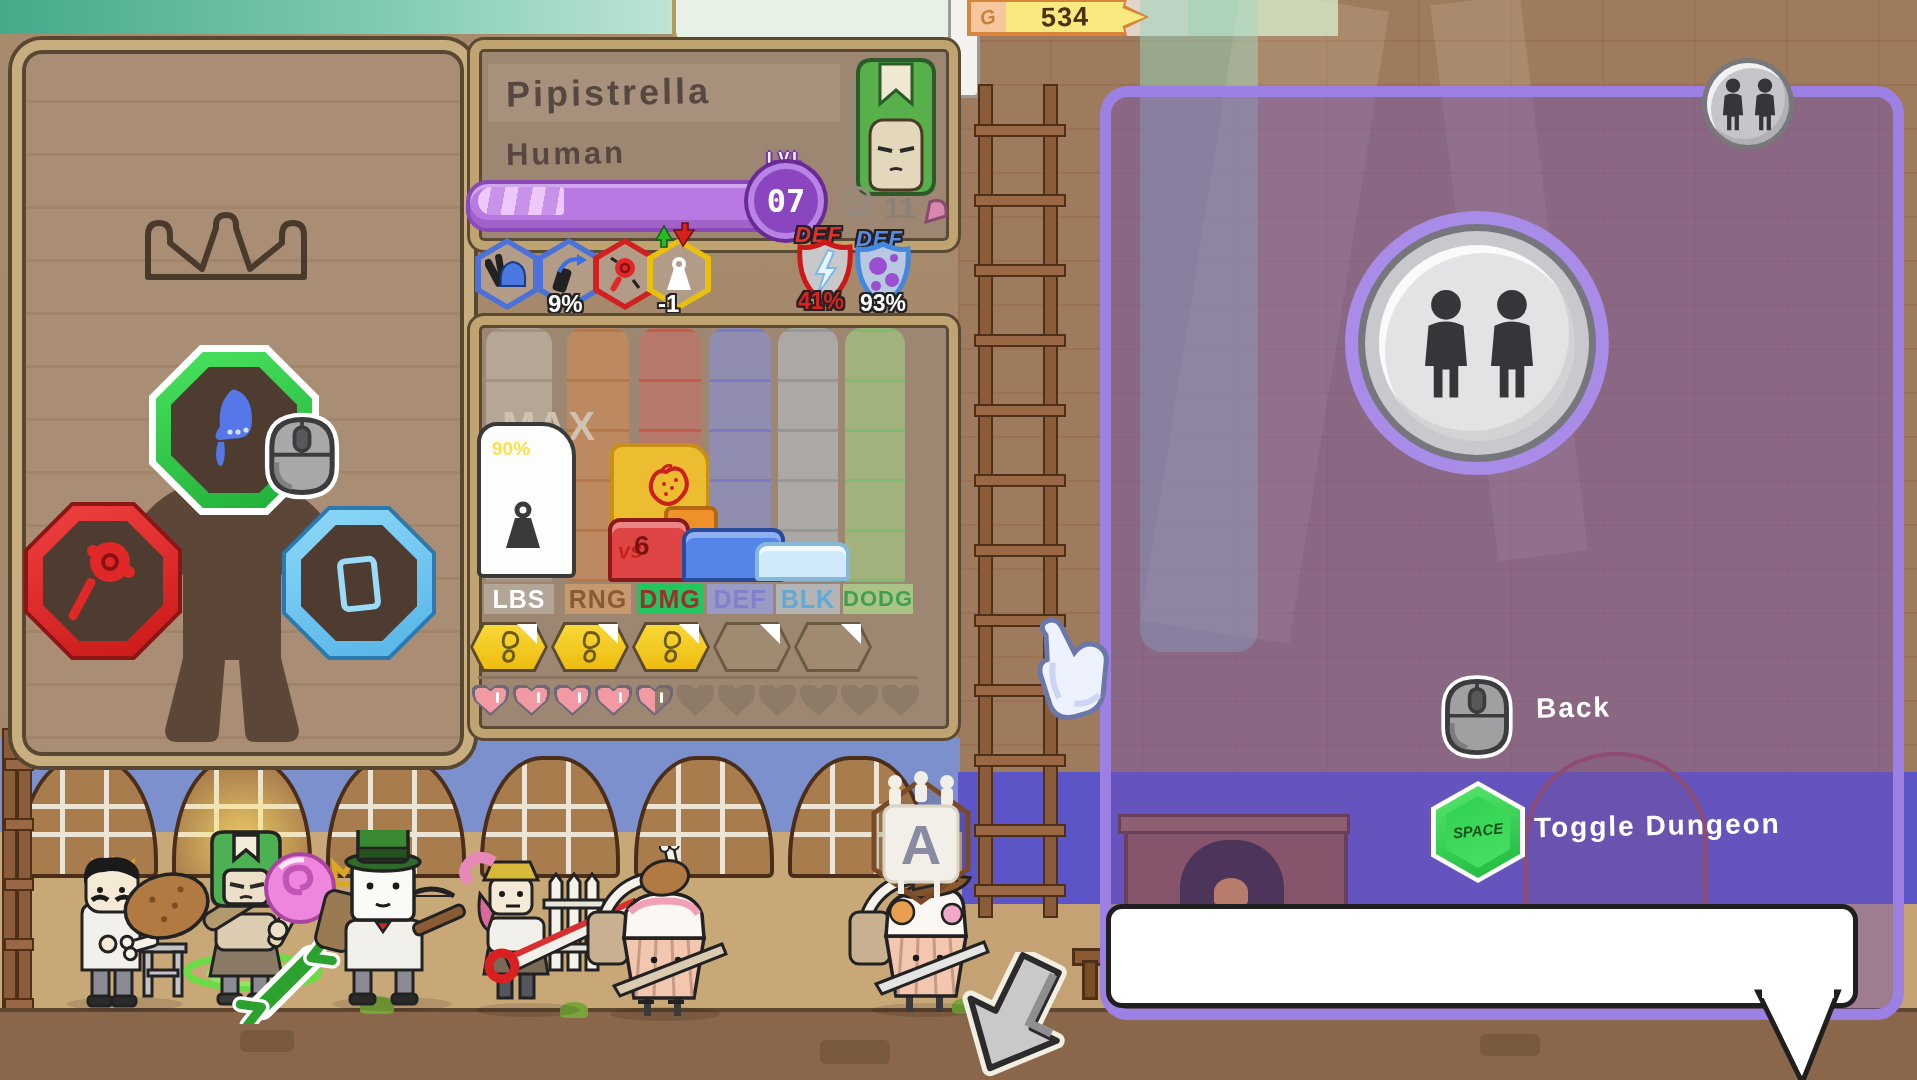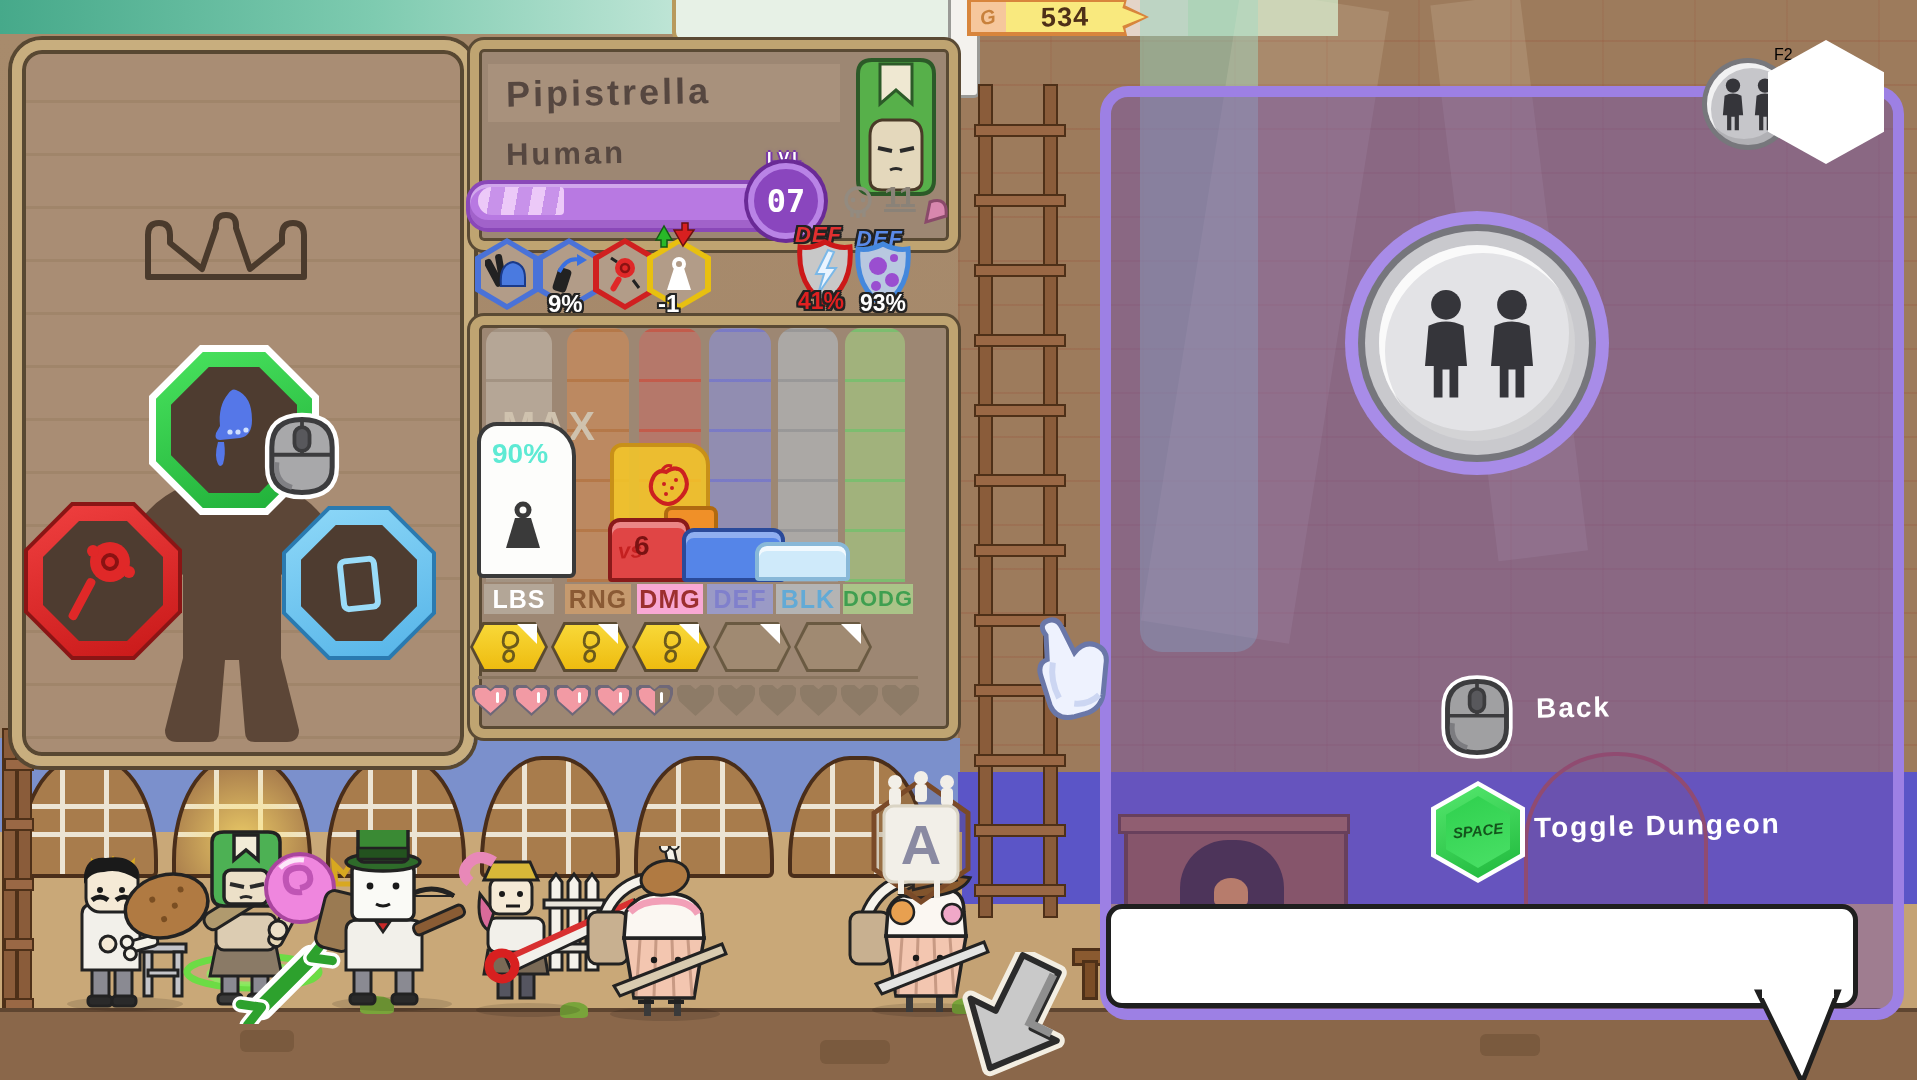--- a/index.html
+++ b/index.html
@@ -337,21 +337,21 @@
   <div class="abs lvl-bar"></div>
   <div class="abs lvl-fill"></div>
   <div class="abs lvl-tag">LVL</div>
   <div class="abs lvl-badge">07</div>
   <svg class="abs" style="left:838px;top:184px;" width="40" height="40" viewBox="0 0 40 40">
     <circle cx="20" cy="16" r="12" fill="none" stroke="#938b80" stroke-width="3.4"></circle>
     <path d="M14 25 L14 33 M20 26 L20 34 M26 25 L26 33" stroke="#938b80" stroke-width="3.4"></path>
     <circle cx="15" cy="16" r="2.4" fill="#938b80"></circle>
       <circle cx="25" cy="16" r="2.4" fill="#938b80"></circle>
   </svg>
-  <div class="abs skulls" style="left:884px;top:180px;text-decoration:underline;">11</div>
+  <div class="abs skulls" style="left:884px;top:191px;">11</div>
 
   <div class="abs phex" style="left:475px;top:238px;">
     <i class="b" style="background:#4a72d8;"></i>
       <i class="f"></i>
     <svg width="44" height="44" viewBox="0 0 44 44">
       <rect x="4" y="6" width="8" height="30" rx="3" transform="rotate(-28 8 20)" fill="#222"></rect>
       <rect x="12" y="2" width="7" height="30" rx="3" transform="rotate(-10 15 16)" fill="#222"></rect>
       <path d="M16 34 Q14 12 28 10 Q40 12 40 26 L40 34 Z" fill="#4a7ae0" stroke="#1a3a8a" stroke-width="2"></path>
     </svg>
   </div>
@@ -409,21 +409,21 @@
 
   <div class="abs col" style="left:486px;width:66px;background:rgba(186,172,156,.85);background-image:repeating-linear-gradient(0deg,rgba(160,145,128,.9) 0 3px,transparent 3px 50px);"></div>
   <div class="abs col" style="left:567px;width:62px;background:rgba(196,138,92,.8);background-image:repeating-linear-gradient(0deg,rgba(180,118,70,.9) 0 3px,transparent 3px 50px);"></div>
   <div class="abs col" style="left:639px;width:62px;background:rgba(188,116,104,.8);background-image:repeating-linear-gradient(0deg,rgba(196,88,72,.9) 0 3px,transparent 3px 50px);"></div>
   <div class="abs col" style="left:709px;width:62px;background:rgba(142,142,192,.8);background-image:repeating-linear-gradient(0deg,rgba(120,120,200,.9) 0 3px,transparent 3px 50px);"></div>
   <div class="abs col" style="left:778px;width:60px;background:rgba(174,174,174,.85);background-image:repeating-linear-gradient(0deg,rgba(150,150,150,.9) 0 3px,transparent 3px 50px);"></div>
   <div class="abs col" style="left:845px;width:60px;background:rgba(163,189,126,.8);background-image:repeating-linear-gradient(0deg,rgba(120,190,110,.9) 0 3px,transparent 3px 50px);"></div>
 
   <div class="abs" style="left:502px;top:404px;font-size:40px;font-weight:bold;color:#cfc2ae;letter-spacing:2px;">MAX</div>
   <div class="abs lbs-block"></div>
-  <div class="abs" style="left:492px;top:438px;font-size:28px;font-weight:bold;color:#5eead4;">90%</div>
+  <div class="abs" style="left:492px;top:438px;font-size:19px;font-weight:bold;color:#fde047;">90%</div>
   <svg class="abs" style="left:498px;top:498px;" width="50" height="56" viewBox="0 0 50 56">
     <circle cx="25" cy="12" r="6" fill="none" stroke="#3a3a3a" stroke-width="5"></circle>
     <path d="M8 50 L42 50 L33 20 L17 20 Z" fill="#3a3a3a"></path>
   </svg>
 
   <div class="abs gold-block"></div>
   <div class="abs" style="left:618px;top:538px;font-size:22px;font-weight:bold;font-style:italic;color:#c42020;transform:rotate(-4deg);z-index:3;">vs</div>
   <svg class="abs" style="left:638px;top:462px;" width="56" height="56" viewBox="0 0 56 56">
     <path d="M28 10 Q40 2 46 12 Q54 26 40 38 Q30 46 20 38 Q8 28 16 14 Q21 7 28 10 Z" fill="none" stroke="#cc2020" stroke-width="4"></path>
     <path d="M24 8 Q28 2 34 4 M30 8 Q36 4 40 8" fill="none" stroke="#cc2020" stroke-width="3"></path>
@@ -433,21 +433,21 @@
       <circle cx="38" cy="18" r="2" fill="#cc2020"></circle>
   </svg>
   <div class="abs orange-bit"></div>
   <div class="abs bar dmg-bar"></div>
   <div class="abs" style="left:634px;top:530px;font-size:28px;font-weight:bold;color:#7a1212;z-index:3;">6</div>
   <div class="abs bar def-bar"></div>
   <div class="abs bar blk-bar"></div>
 
   <div class="abs clabel" style="left:484px;width:70px;background:#b3a697;color:#fff;">LBS</div>
   <div class="abs clabel" style="left:565px;width:66px;background:#c69a6e;color:#8a5a34;">RNG</div>
-  <div class="abs clabel" style="left:637px;width:66px;background:#f9a8d4;color:#9c2f2f;">DMG</div>
+  <div class="abs clabel" style="left:637px;width:66px;background:#22c55e;color:#9c2f2f;">DMG</div>
   <div class="abs clabel" style="left:707px;width:66px;background:#9a9ac6;color:#8080cc;">DEF</div>
   <div class="abs clabel" style="left:776px;width:64px;background:#b4b4b4;color:#62aad6;">BLK</div>
   <div class="abs clabel" style="left:843px;width:70px;background:#aac488;color:#3f9f50;font-size:22px;">DODG</div>
 
   <div class="abs fp-row">
       <div class="fp on">
         <i class="hx"></i>
         <svg width="38" height="38" viewBox="0 0 40 40">
           <path d="M14 6 Q24 2 27 10 Q29 16 22 20 Q15 23 13 17 Q11 10 14 6 Z M20 24 Q26 22 27 28 Q28 34 22 35 Q17 35 17 30 Q17 26 20 24 Z" fill="none" stroke="#6b5a1c" stroke-width="3"></path>
         </svg>
@@ -770,26 +770,20 @@
     <span class="s"></span>
     <svg class="abs" style="left:16px;top:20px;" width="30" height="54" viewBox="0 0 34 64">
       <circle cx="17" cy="9" r="8.5" fill="#35353a"></circle>
       <path d="M7 21 Q17 16 27 21 L29 44 L24 44 L24 62 L19 62 L19 46 L15 46 L15 62 L10 62 L10 44 L5 44 Z" fill="#35353a"></path>
     </svg>
     <svg class="abs" style="left:48px;top:20px;" width="30" height="54" viewBox="0 0 34 64">
       <circle cx="17" cy="9" r="8.5" fill="#35353a"></circle>
       <path d="M7 21 Q17 16 27 21 L29 44 L24 44 L24 62 L19 62 L19 46 L15 46 L15 62 L10 62 L10 44 L5 44 Z" fill="#35353a"></path>
     </svg>
   </div>
-  <div class="abs f2-hex">
-    <i class="w"></i>
-      <i class="g1"></i>
-      <i class="g2"></i>
-    <div class="f2-txt">F2</div>
-  </div>
 
   <svg class="abs" style="left:1018px;top:616px;z-index:60;" width="100" height="104" viewBox="0 0 100 104">
     <g transform="rotate(-10 50 52)">
       <path d="M34 16 Q28 4 38 2 Q48 0 51 11 L59 38 Q70 28 81 34 Q93 41 88 55 L80 84 Q75 98 59 100 L48 101 Q30 102 26 86 L22 56 Q20 42 31 40 Z" fill="#eef2fe" stroke="#6a77a8" stroke-width="5"></path>
       <path d="M36 44 Q30 62 36 80" fill="none" stroke="#ccd6f2" stroke-width="6"></path>
       <path d="M50 88 Q64 92 76 84" fill="none" stroke="#ccd6f2" stroke-width="6"></path>
     </g>
   </svg>
   <svg class="abs" style="left:944px;top:952px;z-index:55;" width="150" height="136" viewBox="0 0 150 136">
     <g transform="rotate(26 75 68)">

